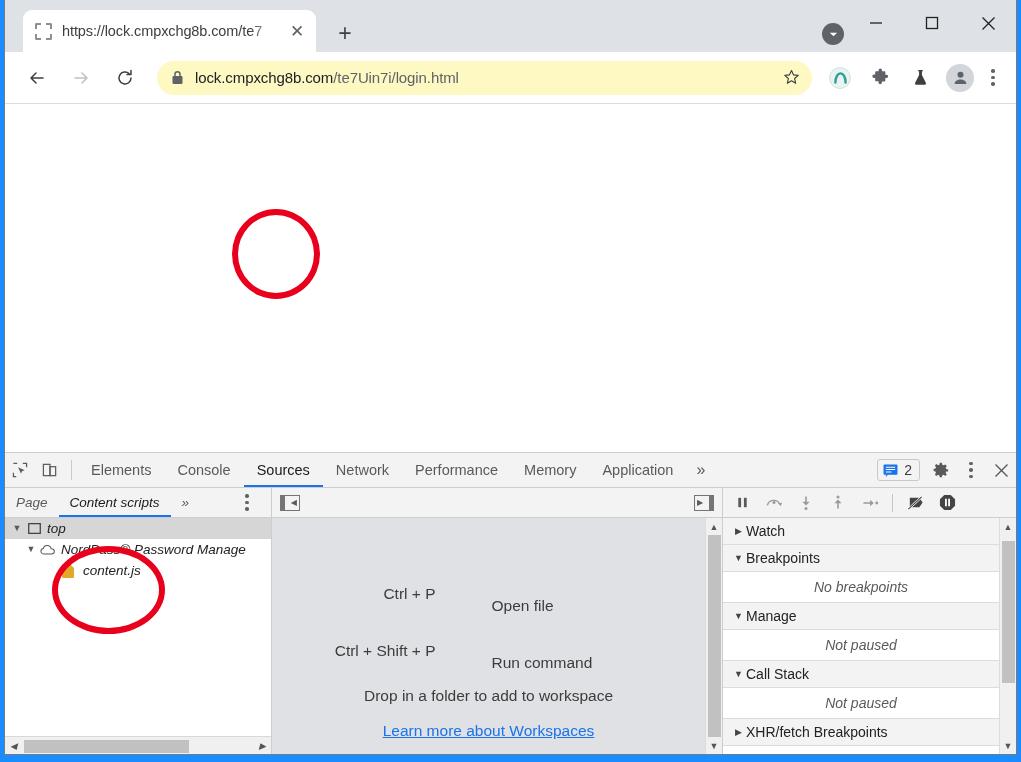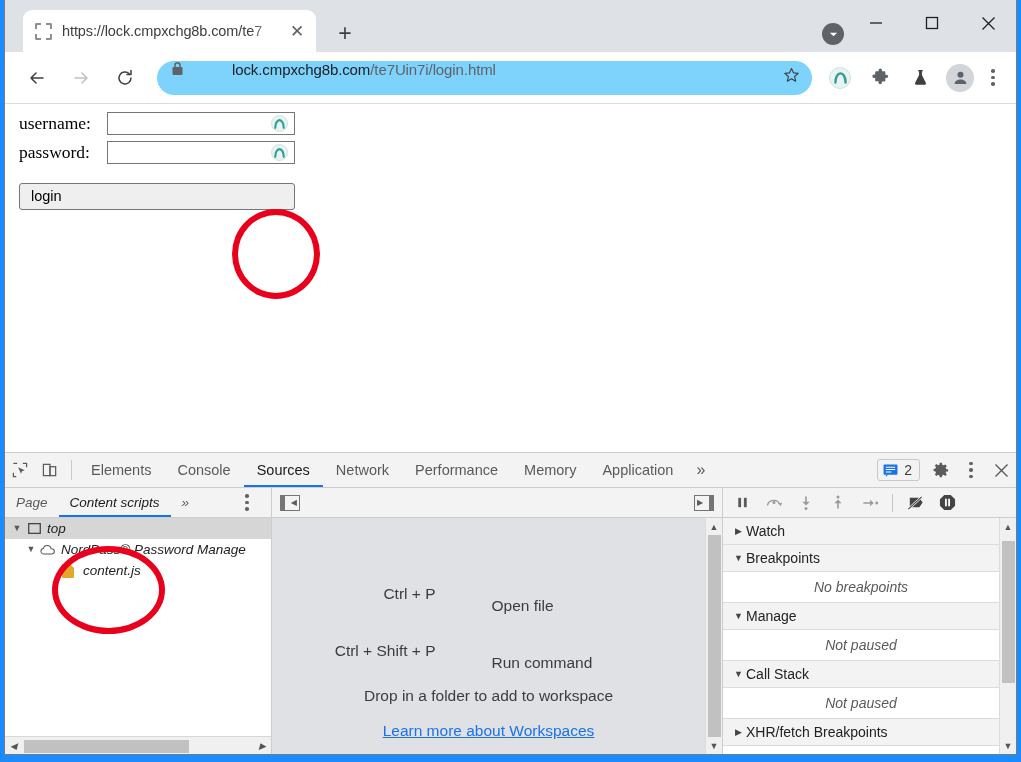--- a/index.html
+++ b/index.html
@@ -111,27 +111,26 @@
   .navbtn {
     width: 34px; height: 34px;
     margin: 0 5px;
     display: flex; align-items: center; justify-content: center;
     flex: 0 0 auto;
   }
   .navbtn svg { display: block; }
   #omnibox {
     flex: 1 1 auto;
     height: 34px;
-    background: #7dd3fc;
+    background: #fef9c3;
     border-radius: 17px;
-    display: flex; 
+    display: flex; align-items: center;
     margin: 0 8px 0 10px;
     padding: 0 6px 0 14px;
     min-width: 0;
-    gap: 37px;
   }
   .lock-icon { flex: 0 0 auto; margin-right: 11px; display: flex; }
   #omnibox-url {
     flex: 1 1 auto;
     font-size: 15px;
     color: #202124;
     white-space: nowrap;
     overflow: hidden;
     letter-spacing: -0.1px;
   }
@@ -621,43 +620,20 @@
       </div>
       <div class="dots-v">
           <i></i>
           <i></i>
           <i></i>
         </div>
     </div>
 
     <div id="viewport">
 
-      <div id="login-form">
-        <div class="form-row">
-          <span class="form-label">username:</span>
-          <span class="form-input">
-            <span class="np-disc sm">
-              <svg width="11" height="10" viewBox="0 0 14 13">
-                  <path d="M1.5 11.5C1.5 5.4 4 1.5 7 1.5s5.5 3.9 5.5 10" fill="none" stroke="#2e9e96" stroke-width="2.8" stroke-linecap="round"></path>
-                </svg>
-            </span>
-          </span>
-        </div>
-        <div class="form-row">
-          <span class="form-label">password:</span>
-          <span class="form-input">
-            <span class="np-disc sm">
-              <svg width="11" height="10" viewBox="0 0 14 13">
-                  <path d="M1.5 11.5C1.5 5.4 4 1.5 7 1.5s5.5 3.9 5.5 10" fill="none" stroke="#2e9e96" stroke-width="2.8" stroke-linecap="round"></path>
-                </svg>
-            </span>
-          </span>
-        </div>
-        <div id="login-button">login</div>
-      </div>
 
       <div id="annot-ring-page"></div>
     </div>
 
     <div id="devtools">
 
       <div id="dt-tabbar">
         <div class="dt-tool-icon">
           <svg width="16" height="16" viewBox="0 0 17 17">
             <path d="M1.5 1.5h4M11.5 1.5h4v4M1.5 11.5v4h3" fill="none" stroke="#5a5a5a" stroke-width="1.3"></path>

